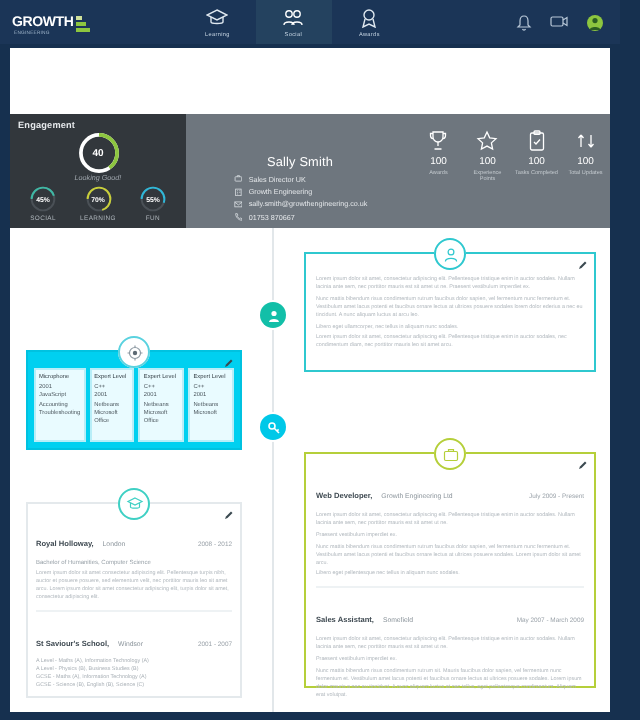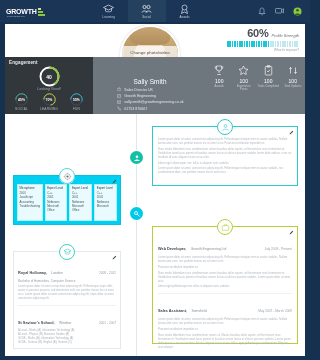--- a/index.html
+++ b/index.html
@@ -232,42 +232,20 @@
             <circle cx="9" cy="9" r="8" fill="#8dc63f"></circle>
             <circle cx="9" cy="6.6" r="2.6" fill="#2b5e22"></circle>
             <path d="M3.6 16 c0-4 10.8-4 10.8 0" fill="#2b5e22"></path>
           </svg>
       </span>
     </div>
   </div>
 
   <div class="page">
 
-    <div class="hero">
-      <div class="avatar-wrap">
-        <div class="avatar-hair-l"></div>
-        <div class="avatar-hair-r"></div>
-        <div class="avatar-face"></div>
-        <div class="avatar-top"></div>
-        <div class="dark-chip"></div>
-        <div class="change-photo">Change photo/video</div>
-      </div>
-
-      <div class="strength">
-        <div class="strength-row">
-          <span class="strength-pct">60%</span>
-          <span class="strength-lab">Profile Strength</span>
-        </div>
-        <div class="strength-bar">
-          <div class="strength-rest" id="sRest" style="left: 60%; width: 40%;"></div>
-          <div class="strength-fill" id="sFill" style="width: 60%;"></div>
-        </div>
-        <div class="strength-hint">What to improve?</div>
-      </div>
-    </div>
 
     <div class="band">
 
       <div class="engagement">
         <div class="eng-title">Engagement</div>
         <div class="eng-main">
           <div class="ring">
             <svg width="21" height="21" viewBox="0 0 36 36">
               <circle cx="18" cy="18" r="15.5" fill="none" stroke="#ffffff" stroke-width="3.2"></circle>
               <circle id="engArc" cx="18" cy="18" r="15.5" fill="none" stroke="#8dc63f" stroke-width="3.2" stroke-dasharray="38.955748904513435 97.38937226128358"></circle>

